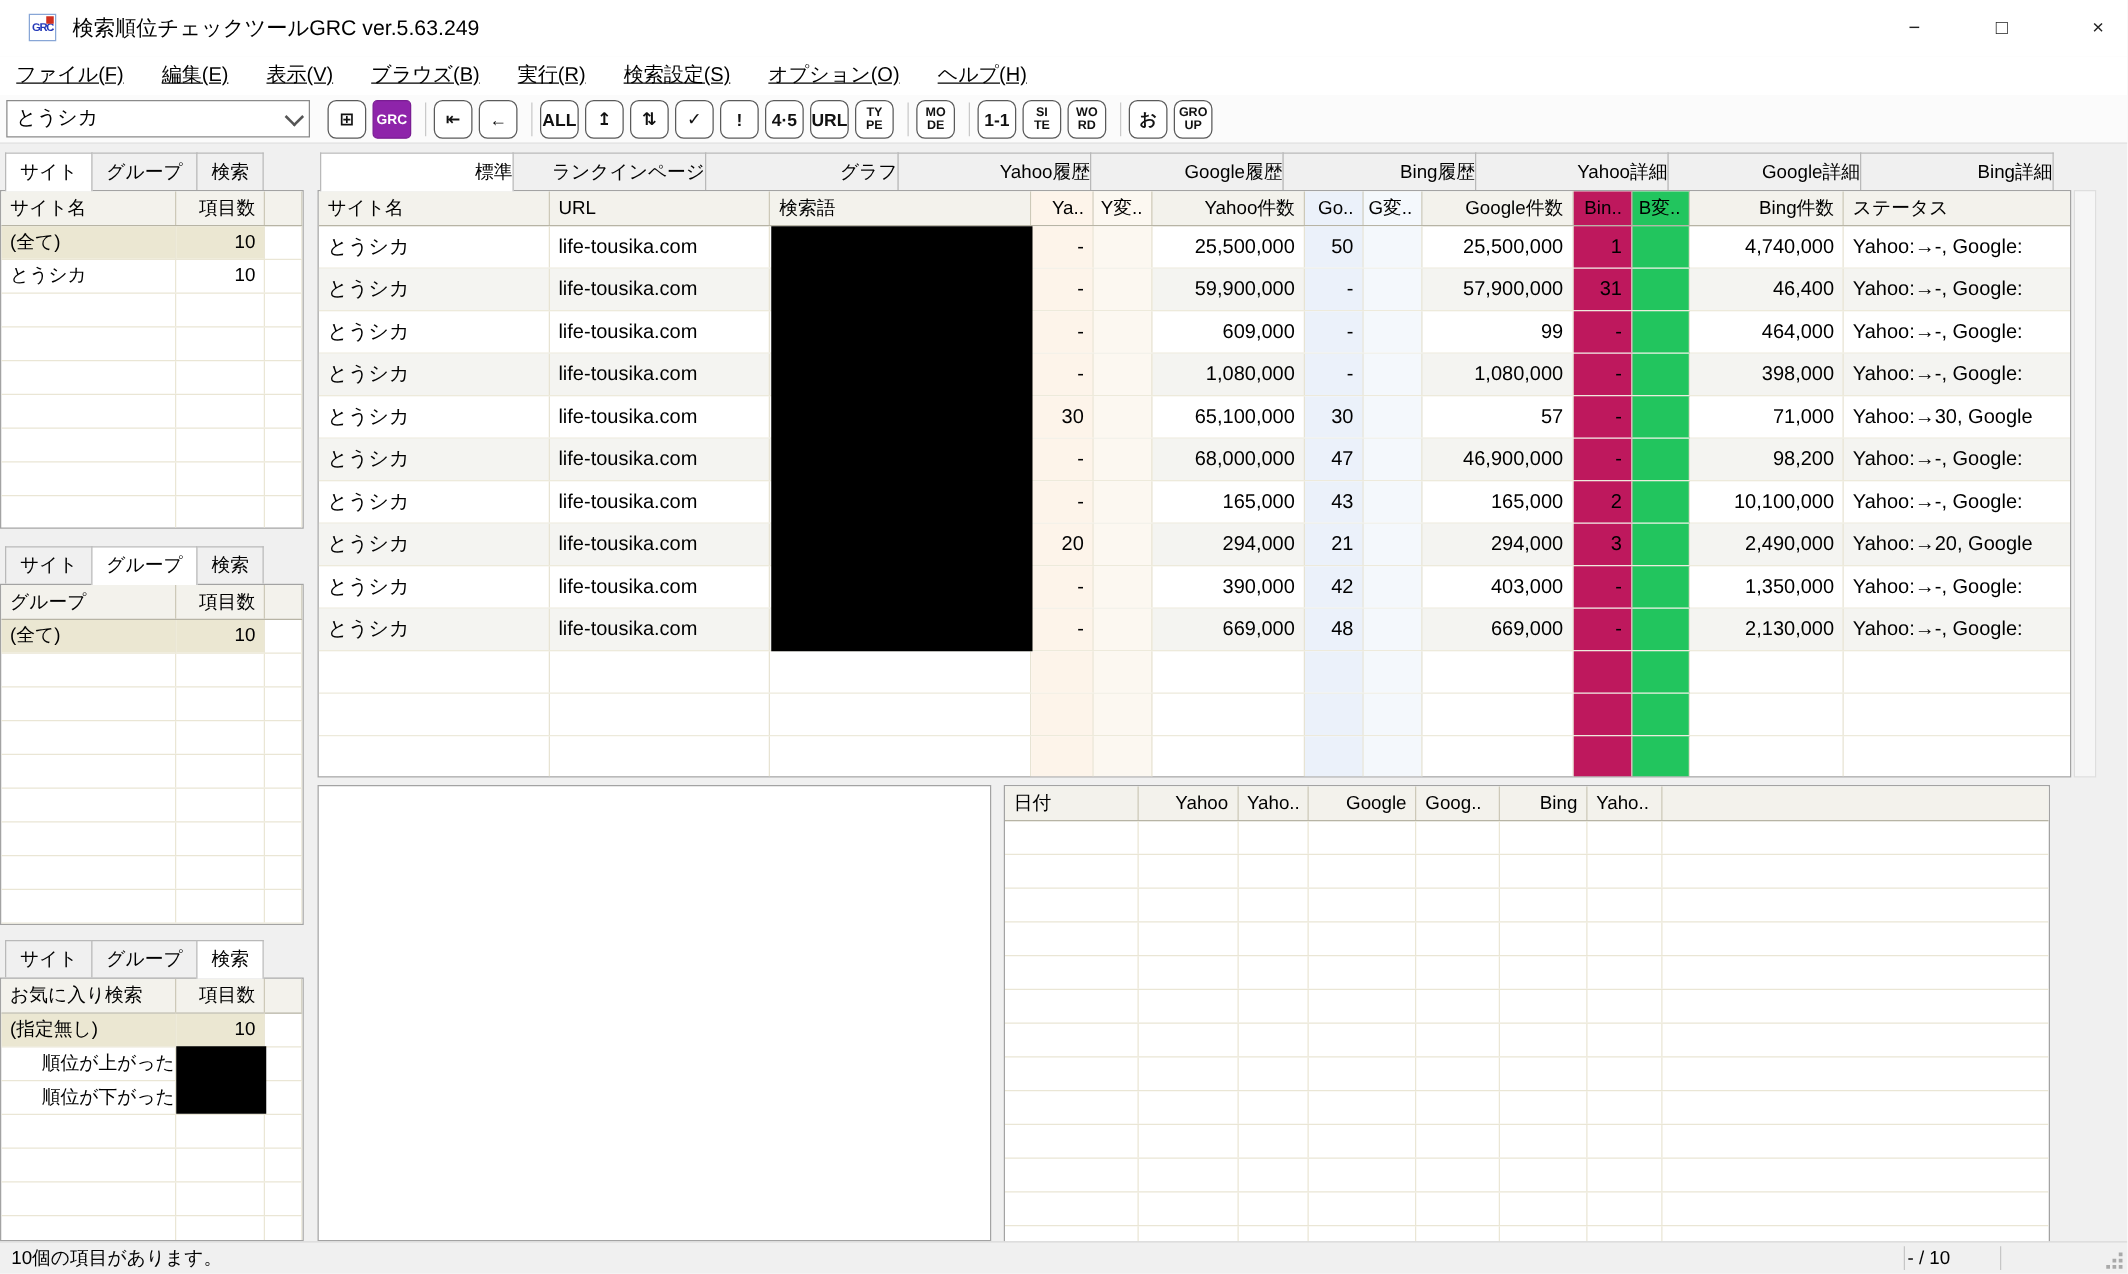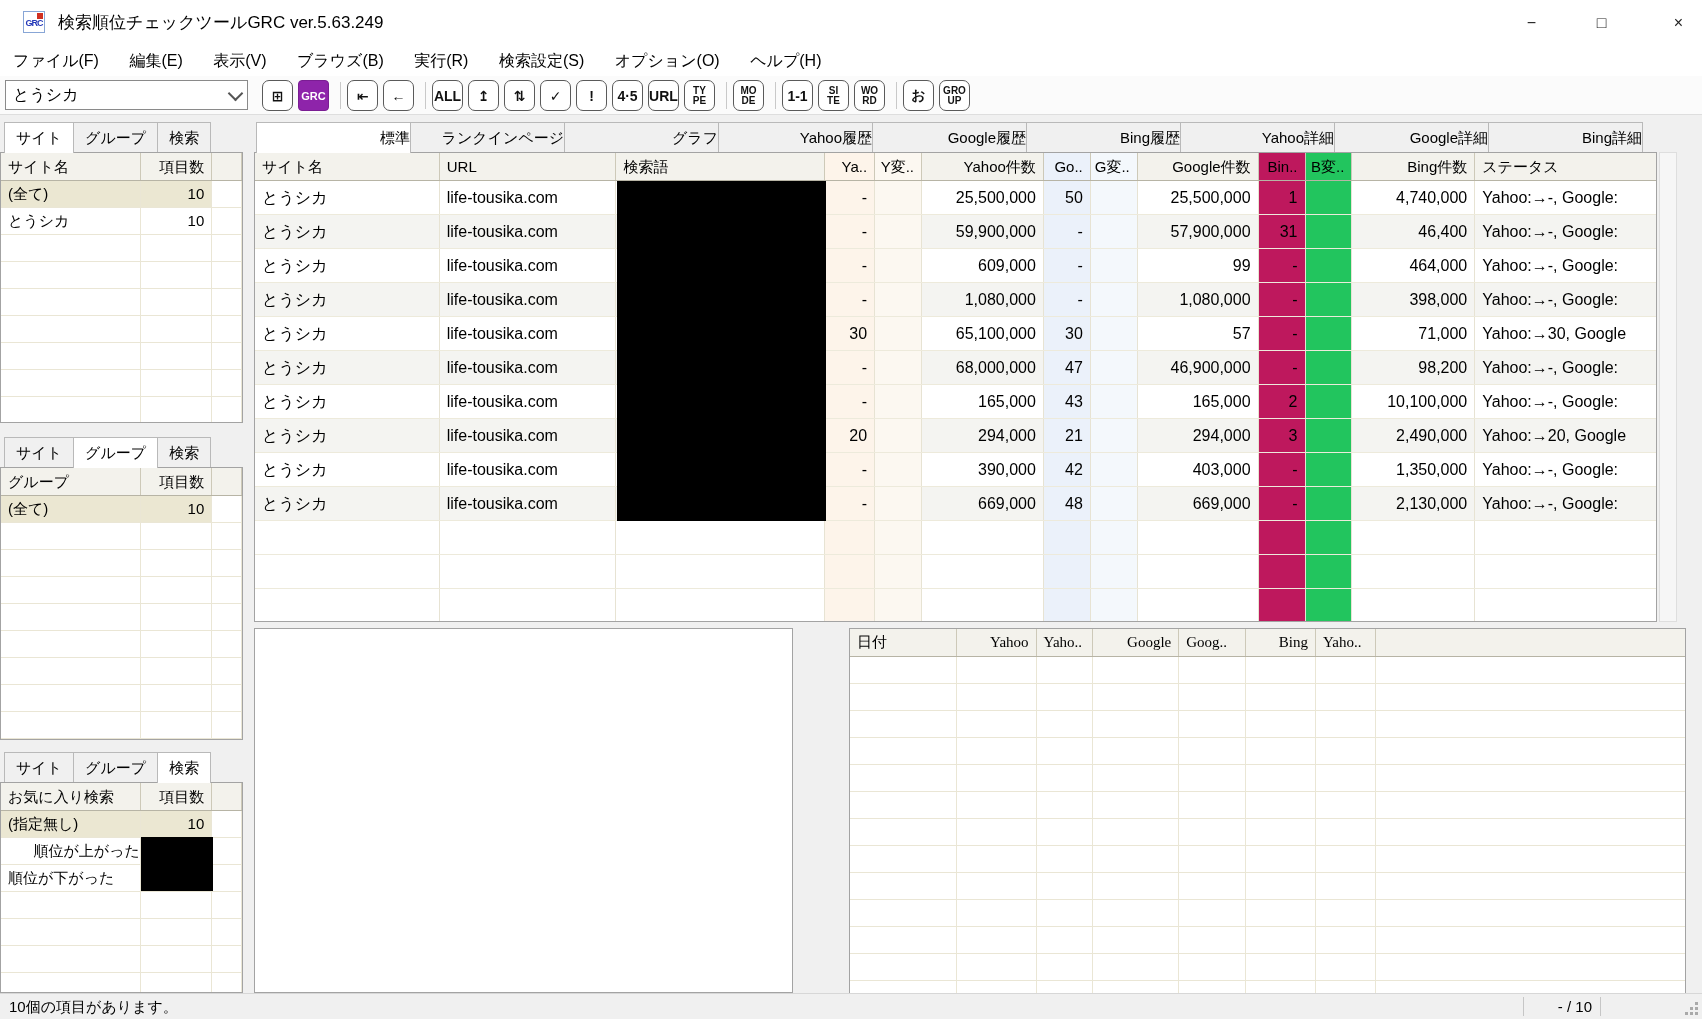--- a/index.html
+++ b/index.html
@@ -12,21 +12,21 @@
             border:1px solid #88a6d6;box-sizing:border-box;text-align:center;}
   .app-icon b{font-size:9px;color:#2438b8;letter-spacing:-1px;line-height:20px;}
   .app-icon i{position:absolute;right:1px;top:1px;width:6px;height:6px;background:#d03020;}
   .title-text{position:absolute;left:58px;top:11px;font-size:17px;}
   .win-btn{position:absolute;top:0;width:47px;height:45px;line-height:45px;text-align:center;
            font-size:16px;color:#222;}
   #btn-min{left:1508px;} #btn-max{left:1578px;} #btn-close{left:1655px;}
 
   
   .menubar{position:absolute;left:0;top:45px;width:100%;height:31px;background:#ffffff;font-size:16px;}
-  .menu-item{display:inline-block;padding:0 13px;line-height:31px;}
+  .menu-item{display:inline-block;padding:0 13px;line-height:31px;text-decoration:underline;}
 
   
   .toolbar{position:absolute;left:0;top:76px;width:100%;height:39px;background:#fbfbfb;
            border-bottom:1px solid #dedede;box-sizing:border-box;}
   .combo{position:absolute;left:5px;top:4px;width:243px;height:30px;background:#fff;
          border:1px solid #8a8a8a;box-sizing:border-box;font-size:16px;line-height:28px;}
   .combo span.val{padding-left:7px;}
   .combo .chev{position:absolute;right:6px;top:9px;width:9px;height:9px;border:solid #555;
                border-width:0 2px 2px 0;transform:rotate(45deg);margin-top:-2px;}
   #toolbar-buttons{position:absolute;left:262px;top:4px;height:31px;display:flex;align-items:center;}
@@ -82,33 +82,33 @@
   .tint6{background:#ebf1fa}.tint7{background:#f4f8fc}
   .tint9{background:#be185d}.tint10{background:#22c55e}
   .redaction{position:absolute;background:#000;}
   #redact-main{left:362px;top:28px;width:209px;height:340px;}
   #redact-side{left:141px;top:837px;width:72px;height:54px;}
   #vscroll{position:absolute;left:1659px;top:152px;width:18px;height:470px;background:#f6f6f6;
            border:1px solid #dedede;box-sizing:border-box;}
 
   
   #bottom-left{left:254px;top:628px;width:539px;height:365px;}
-  #bottom-right{left:849px;top:628px;width:837px;height:375px;font-family:Liberation Serif, serif;}
+  #bottom-right{left:803px;top:628px;width:837px;height:375px;}
   #bottom-right .phead .cell,#bottom-right .prow .cell{border-color:#cdc9b8;}
   #bottom-right .prow .cell{border-color:#eae6d5;}
   .h0{width:107px}.h1{width:80px}.h2{width:57px}.h3{width:86px}.h4{width:67px}
   .h5{width:70px}.h6{width:60px}.h7{width:310px;border-right:none!important;}
 
   
   .statusbar{position:absolute;left:0;top:993px;width:100%;height:26px;background:#f0f0f0;
              border-top:1px solid #d7d7d7;box-sizing:border-box;font-size:15px;}
   .sb-left{position:absolute;left:9px;top:2px;line-height:22px;}
   .sb-sep{position:absolute;top:3px;width:1px;height:19px;background:#c6c6c6;}
   #sb-sep1{left:1523px;} #sb-sep2{left:1600px;}
-  .sb-right{position:absolute;left:1526px;top:2px;width:66px;text-align:right;line-height:22px;}
+  .sb-right{position:absolute;left:1526px;top:2px;width:66px;line-height:22px;}
   .grip{position:absolute;right:4px;bottom:4px;width:13px;height:13px;}
   .grip::after{content:"";position:absolute;right:0;bottom:0;width:3px;height:3px;background:#a9a9a9;
        box-shadow:0 -5px #a9a9a9,0 -10px #a9a9a9,-5px 0 #a9a9a9,-5px -5px #a9a9a9,-10px 0 #a9a9a9;}
 </style>
 </head>
 <body>
 
 <div id="window">
 
   <div class="titlebar">
@@ -308,21 +308,21 @@
         <div class="cell l sel" style="width: 141px;">(指定無し)</div>
         <div class="cell r sel" style="width: 72px;">10</div>
         <div class="cell" style="width: 30px;"></div>
       </div>
       <div class="prow">
         <div class="cell l" style="width: 141px; text-align: right;">順位が上がった</div>
         <div class="cell r" style="width: 72px;"></div>
         <div class="cell" style="width: 30px;"></div>
       </div>
       <div class="prow">
-        <div class="cell l" style="width: 141px;">順位が下がった</div>
+        <div class="cell l" style="width: 141px; text-align: right;">順位が下がった</div>
         <div class="cell r" style="width: 72px;"></div>
         <div class="cell" style="width: 30px;"></div>
       </div>
       <div class="prow">
         <div class="cell l" style="width: 141px;"></div>
         <div class="cell r" style="width: 72px;"></div>
         <div class="cell" style="width: 30px;"></div>
       </div>
       <div class="prow">
         <div class="cell l" style="width: 141px;"></div>

